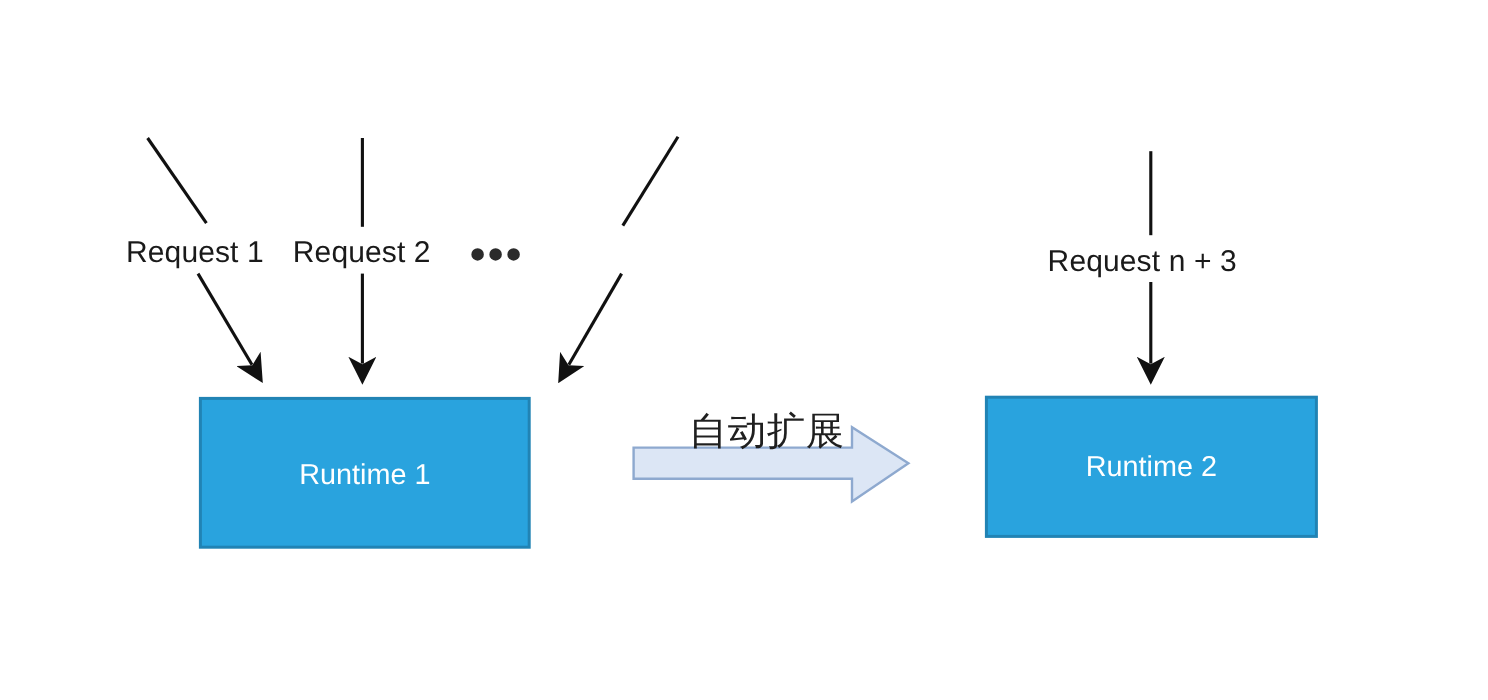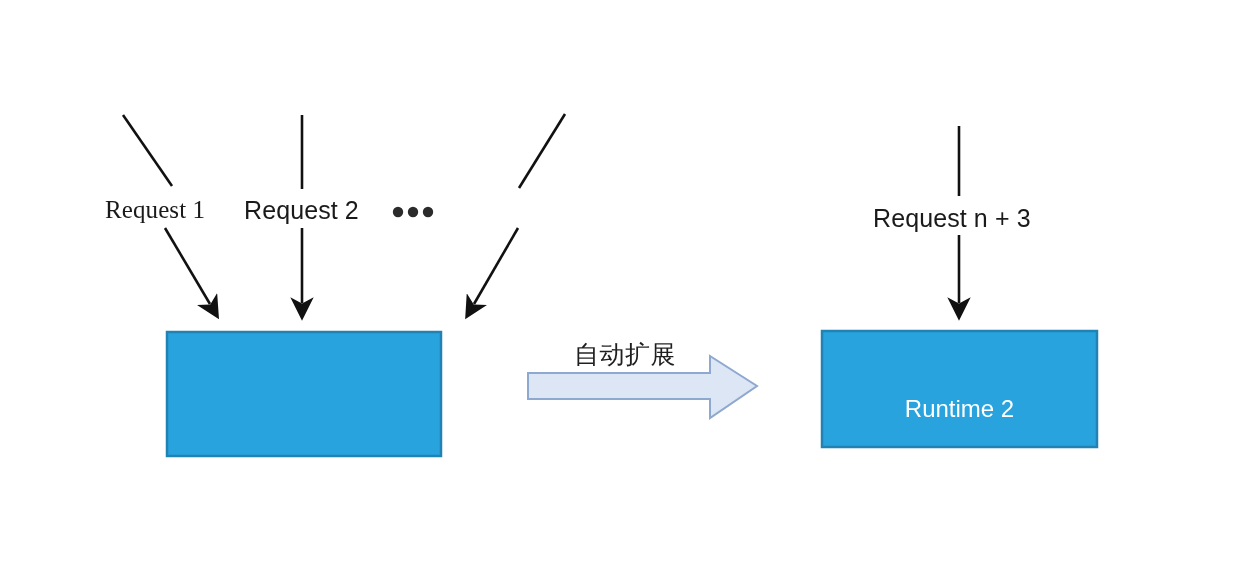--- a/index.html
+++ b/index.html
@@ -37,21 +37,21 @@
     position: absolute;
     font-family: "Liberation Sans", "DejaVu Sans", sans-serif;
     font-size: 24px;
     color: #ffffff;
     white-space: nowrap;
     text-align: center;
   }
   .scale-label {
     position: absolute;
     font-family: "DejaVu Sans", "Liberation Sans", sans-serif;
-    font-size: 25px;
+    font-size: 32px;
     color: #1f1f1f;
     white-space: nowrap;
     letter-spacing: 0.5px;
   }
 </style>
 </head>
 <body>
 
 <div id="canvas">
 
@@ -84,25 +84,26 @@
       <circle cx="428" cy="212" r="5.2" fill="#2b2b2b"></circle>
     </g>
 
     <rect x="167" y="332" width="274" height="124" fill="#29a3de" stroke="#2183b4" stroke-width="2.5"></rect>
 
     <rect x="822" y="331" width="275" height="116" fill="#29a3de" stroke="#2183b4" stroke-width="2.5"></rect>
 
     <polygon points="528,373 710,373 710,356 757,386 710,418 710,399 528,399" fill="#dce6f5" stroke="#8ea9cf" stroke-width="2"></polygon>
   </svg>
 
-  <div class="req-label" style="left:105px; top:196px;font-family:Liberation Serif, serif;">Request 1</div>
+  <div class="req-label" style="left:105px; top:196px;">Request 1</div>
 
   <div class="req-label" style="left:244px; top:196px;text-align:center;">Request 2</div>
 
 
   <div class="req-label" style="left:873px; top:204px;">Request n + 3</div>
 
+  <div class="runtime-label" style="left:167px; top:382px; width:274px;">Runtime 1</div>
 
-  <div class="runtime-label" style="left:822px; top:376px; width:275px;margin-top:19px;">Runtime 2</div>
+  <div class="runtime-label" style="left:822px; top:376px; width:275px;">Runtime 2</div>
 
   <div class="scale-label" style="left:574px; top:338px;">自动扩展</div>
 
 </div>
 
 </body></html>

